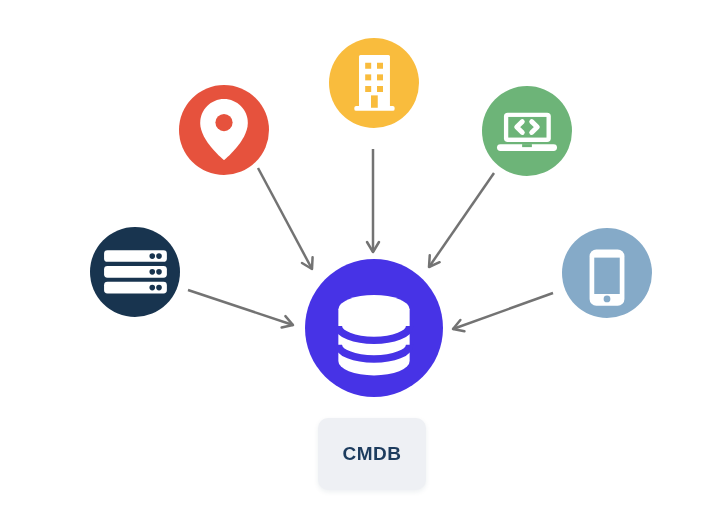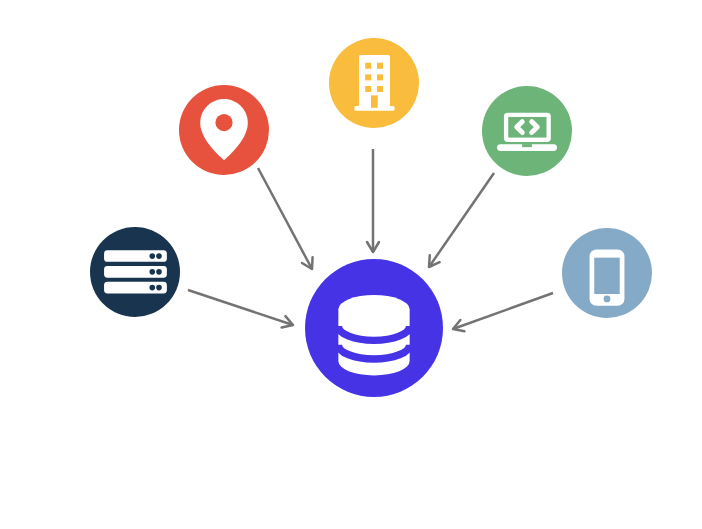--- a/index.html
+++ b/index.html
@@ -99,14 +99,17 @@
   </div>
 
   <div class="node node-hub" style="background-color: rgb(71, 51, 230); color: rgb(71, 51, 230);">
     <svg viewBox="0 0 48 48">
       <path d="M11.6,17.5 a12.4,5 0 0 1 24.8,0 v18 a12.4,5 0 0 1 -24.8,0 z" fill="#fff"></path>
       <path d="M11.6,23.3 a12.4,5 0 0 0 24.8,0" fill="none" stroke="currentColor" stroke-width="2.6"></path>
       <path d="M11.6,29.8 a12.4,5 0 0 0 24.8,0" fill="none" stroke="currentColor" stroke-width="2.6"></path>
     </svg>
   </div>
 
+  <div class="hub-label" style="background-color: rgb(238, 240, 244); color: rgb(29, 60, 94);">
+    <span>CMDB</span>
+  </div>
 
 </div>
 
 </body></html>

